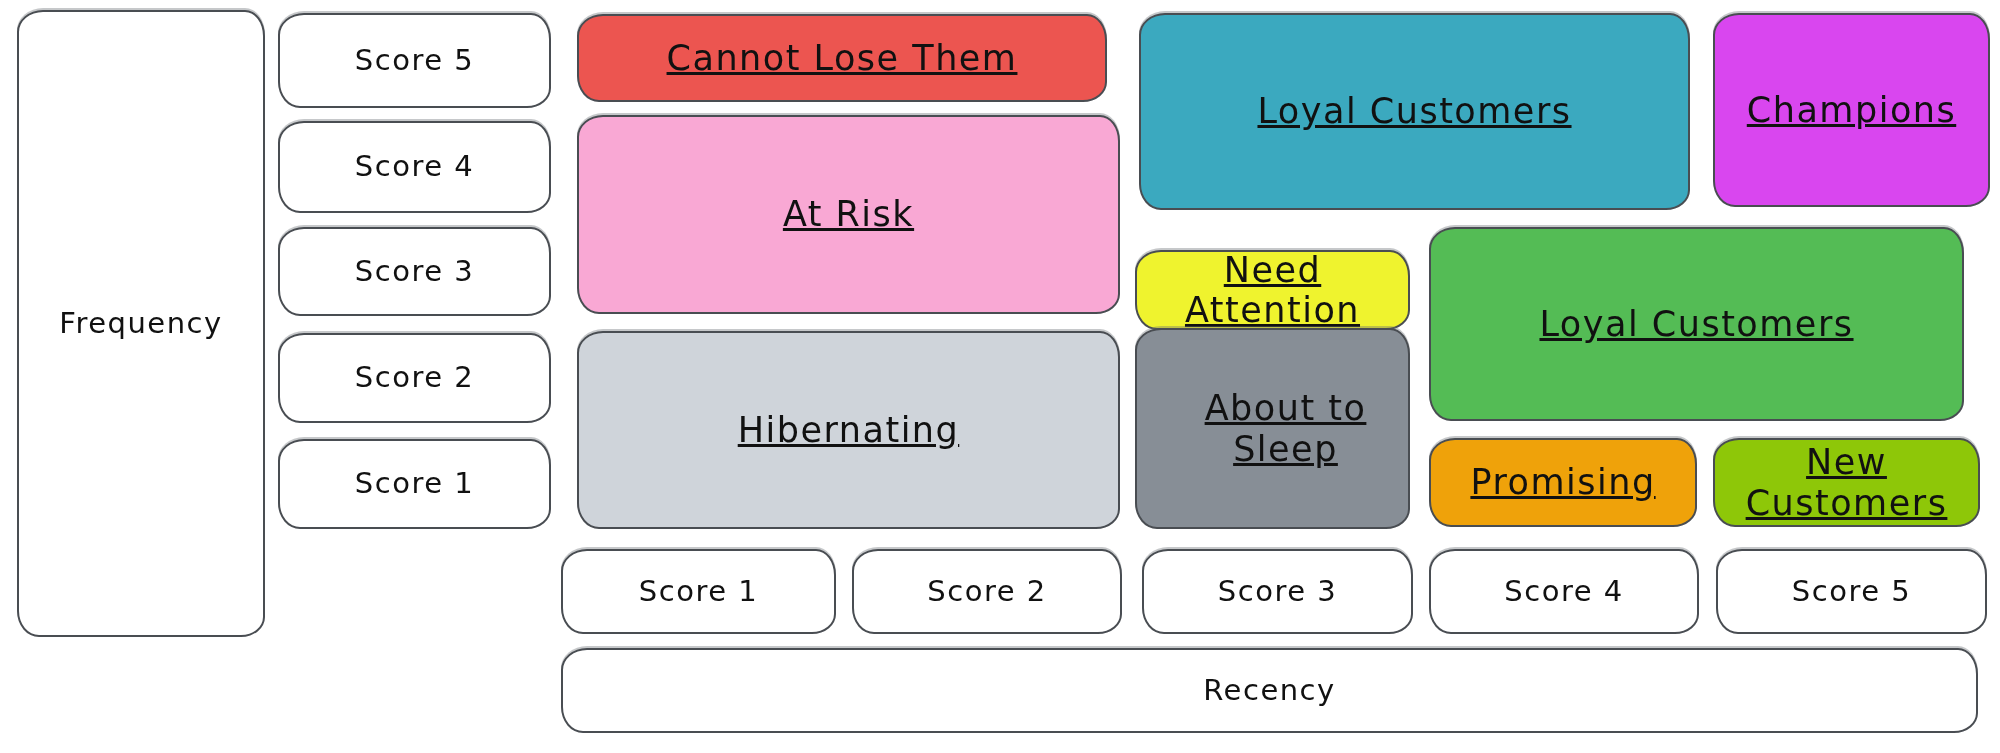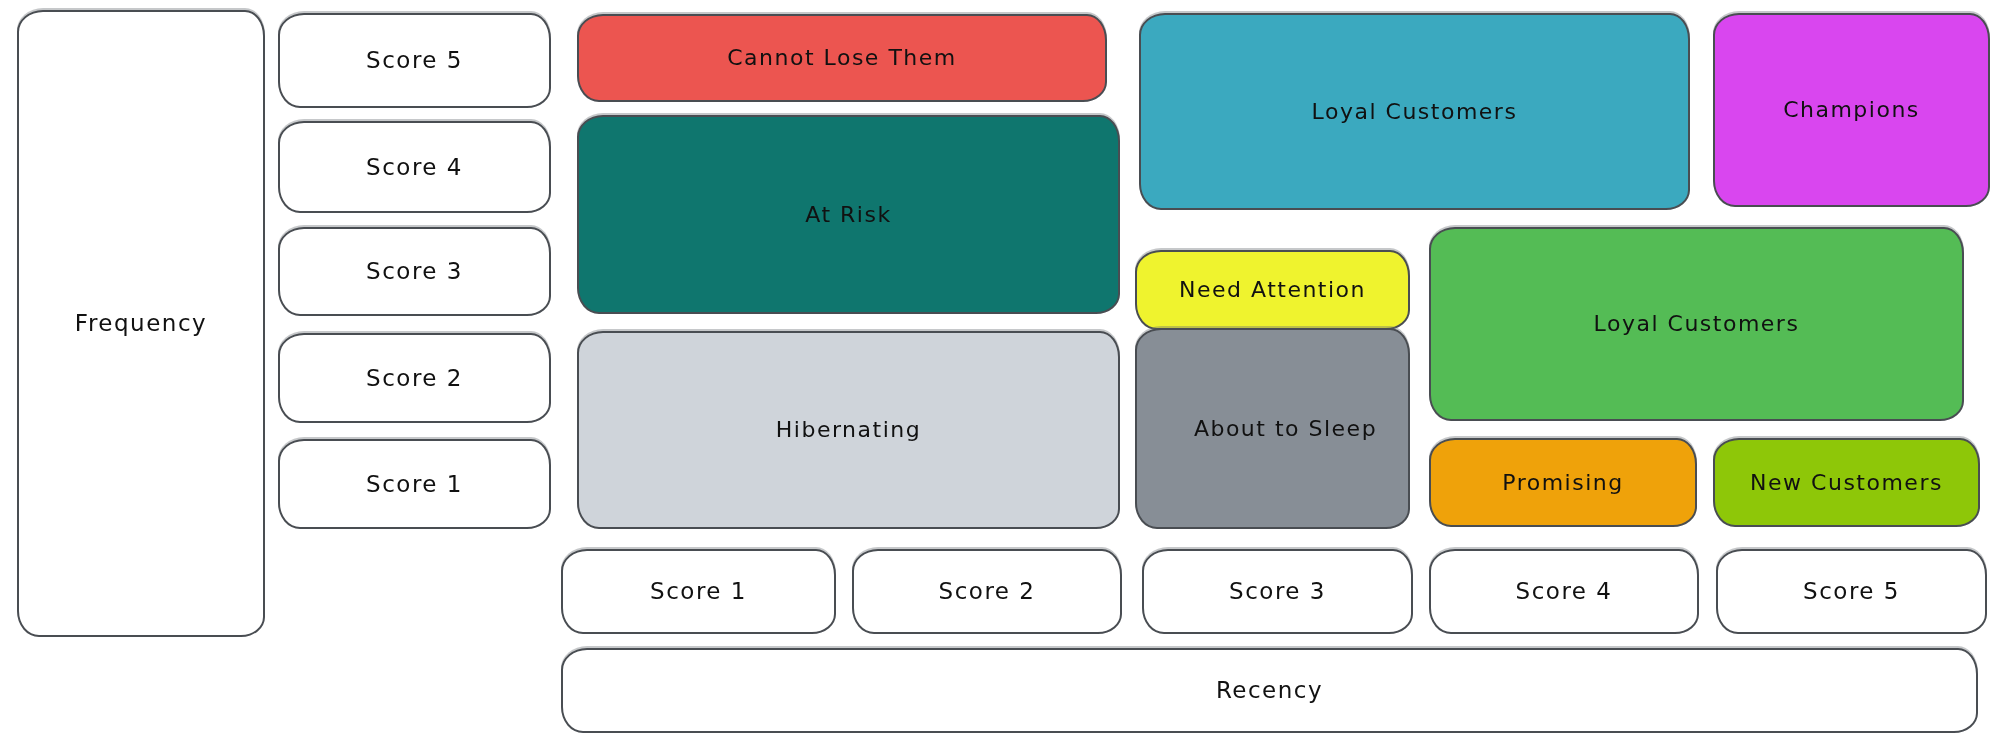--- a/index.html
+++ b/index.html
@@ -25,25 +25,25 @@
     text-align: center;
     color: #111111;
     background: #ffffff;
     box-shadow: 0 -2px 0 0 rgba(105,110,116,0.38);
   }
   
   .box { border-radius: 26px 20px 24px 22px / 22px 26px 20px 26px; }
   .label {
     letter-spacing: 1.5px;
     line-height: 1.15;
-    font-size: 23px;
+    font-size: 29px;
     font-weight: 500;
     padding: 4px 10px;
   }
-  .seg .label { font-size: 22px; }
+  .seg .label { font-size: 35px; text-decoration: underline; }
 
   
   #freq-axis        { left: 17px;   top: 10px;  width: 248px;  height: 627px; text-align: center; }
   #f5               { left: 278px;  top: 13px;  width: 273px;  height: 95px;  }
   #f4               { left: 278px;  top: 121px; width: 273px;  height: 92px;  }
   #f3               { left: 278px;  top: 227px; width: 273px;  height: 89px;  }
   #f2               { left: 278px;  top: 333px; width: 273px;  height: 90px;  }
   #f1               { left: 278px;  top: 439px; width: 273px;  height: 90px;  }
 
   #cannot-lose      { left: 577px;  top: 14px;  width: 530px;  height: 88px;  }
@@ -84,21 +84,21 @@
   <div class="box" id="f2">
     <span class="label">Score 2</span>
   </div>
   <div class="box" id="f1">
     <span class="label">Score 1</span>
   </div>
 
   <div class="box seg" id="cannot-lose" style="background-color: rgb(236, 85, 80);">
     <span class="label">Cannot Lose Them</span>
   </div>
-  <div class="box seg" id="at-risk" style="background-color: #0f766e;">
+  <div class="box seg" id="at-risk" style="background-color: #f9a8d4;">
     <span class="label">At Risk</span>
   </div>
   <div class="box seg" id="hibernating" style="background-color: rgb(207, 212, 218);">
     <span class="label">Hibernating</span>
   </div>
   <div class="box seg" id="loyal-top" style="background-color: rgb(59, 169, 191);">
     <span class="label">Loyal Customers</span>
   </div>
   <div class="box seg" id="champions" style="background-color: #d946ef;">
     <span class="label">Champions</span>

